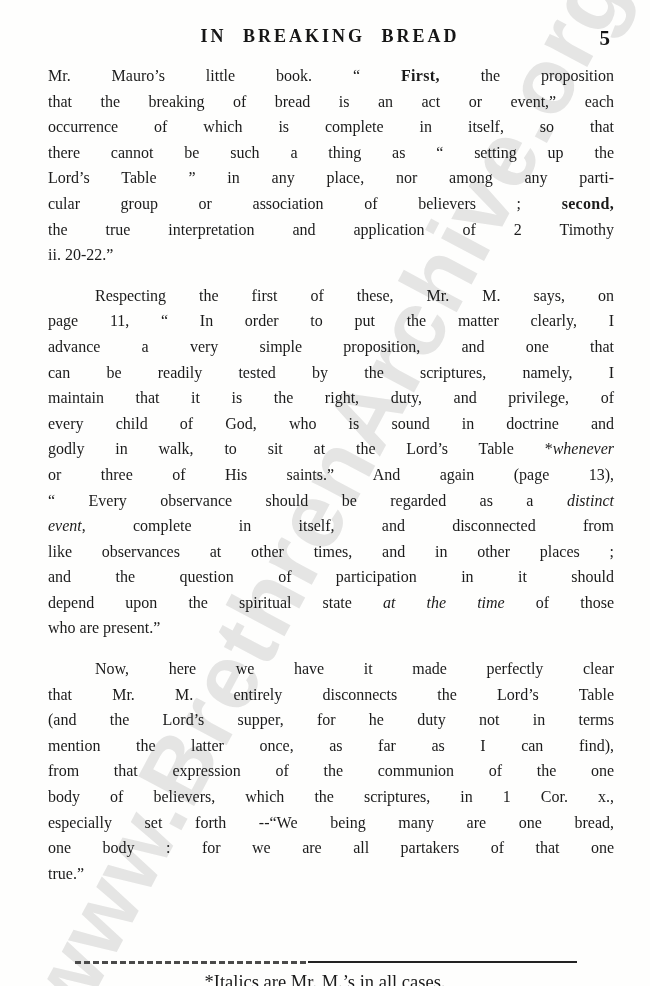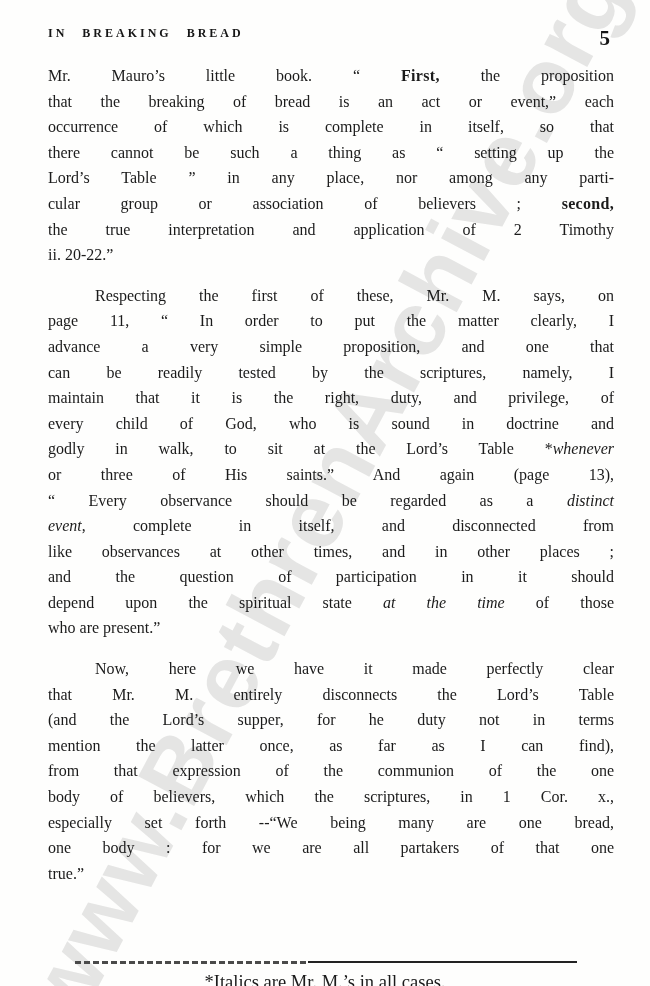--- a/index.html
+++ b/index.html
@@ -31,21 +31,22 @@
     user-select: none;
   }
   
   .header {
     position: absolute;
     top: 26px; left: 48px; right: 38px;
     height: 30px;
     z-index: 1;
   }
   .running-title {
-    font-size: 12px;
+    text-align: center;
+    font-size: 18px;
     font-weight: 700;
     letter-spacing: 3px;
     word-spacing: 9px;
     color: #161616;
   }
   .page-number {
     position: absolute;
     right: 2px; top: 0;
     font-size: 21px;
     font-weight: 700;

